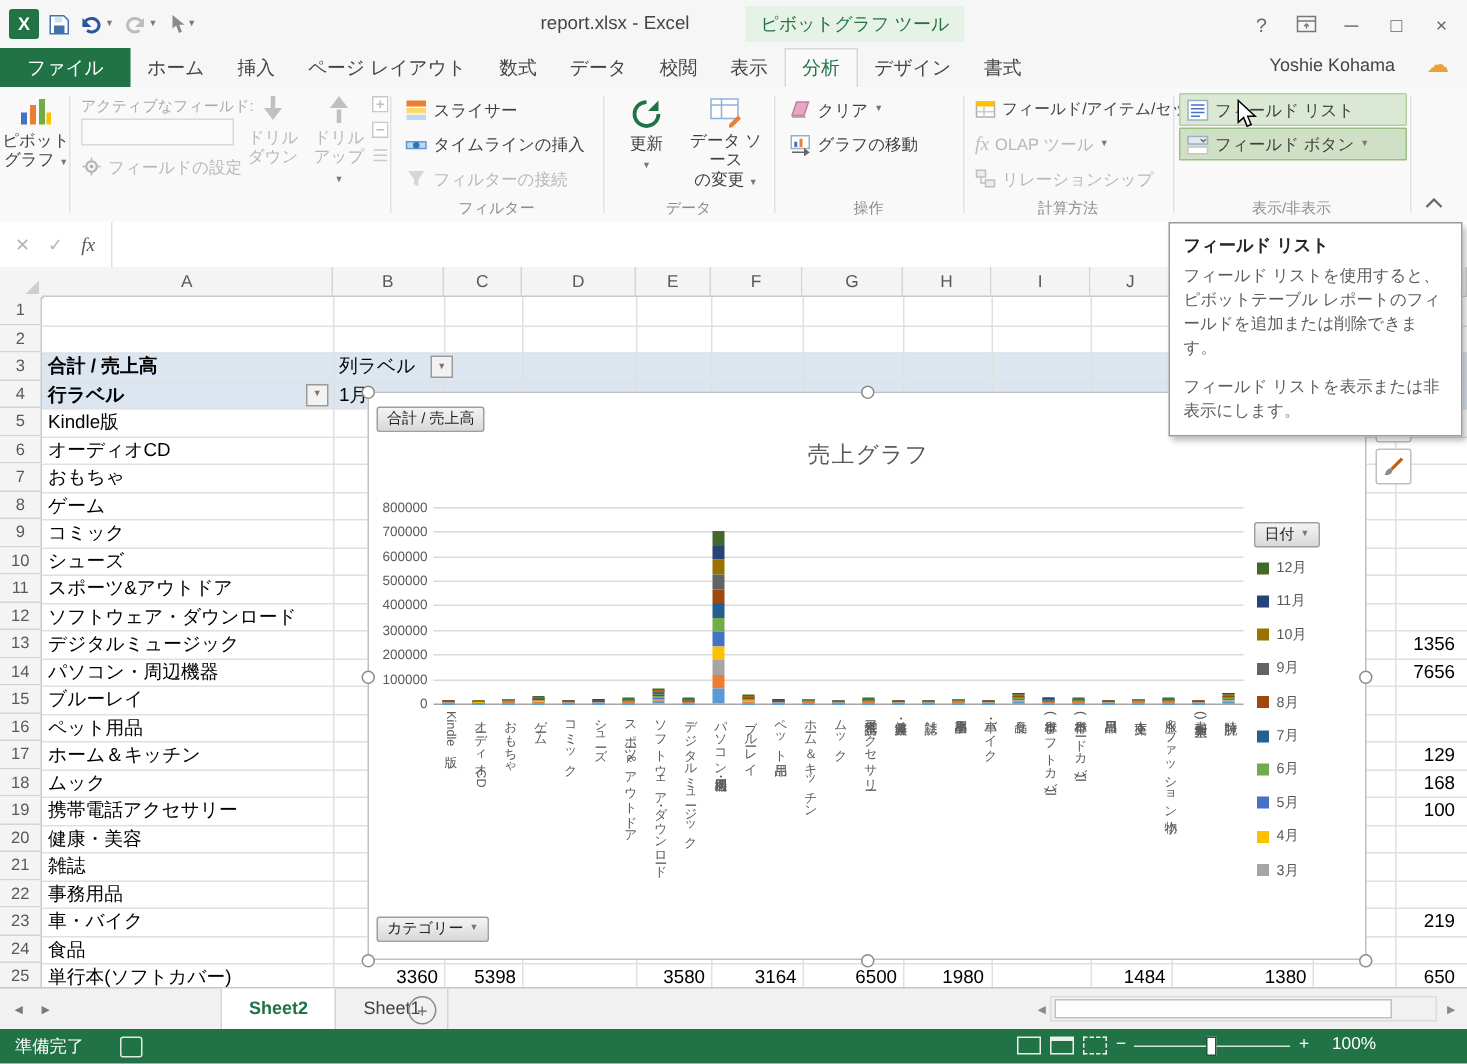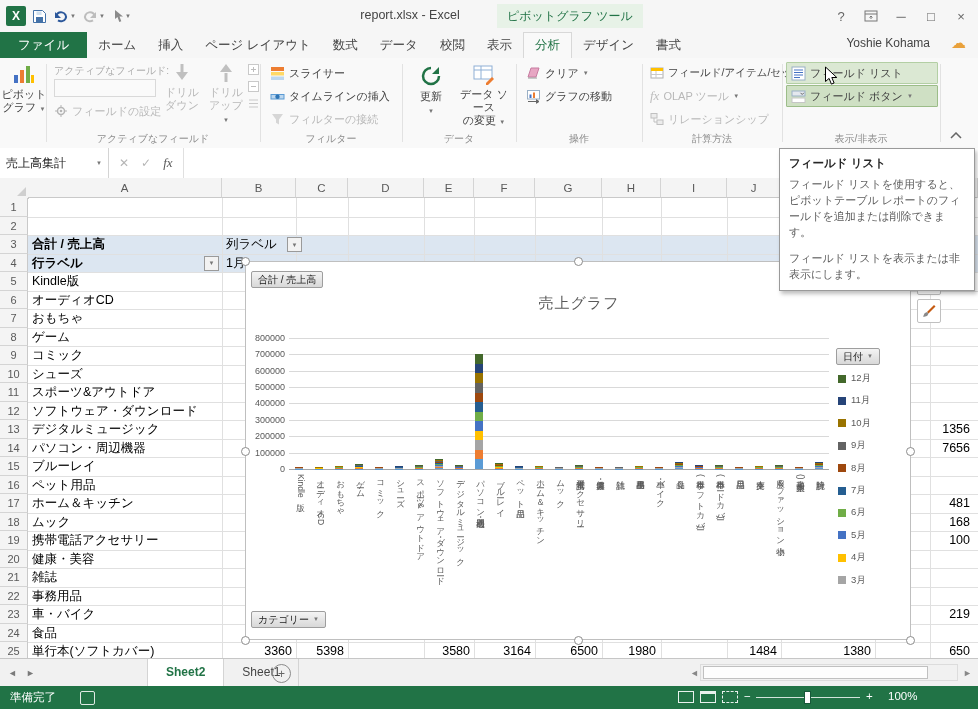--- a/index.html
+++ b/index.html
@@ -231,21 +231,20 @@
             <path d="M3 5.5h5M5.5 3v5" stroke="#bdbdbd"></path>
           </svg>
         <svg width="11" height="11">
             <rect x="0.5" y="0.5" width="10" height="10" fill="#fff" stroke="#c9c9c9"></rect>
             <path d="M3 5.5h5" stroke="#bdbdbd"></path>
           </svg>
         <svg width="11" height="11">
             <path d="M1 2h9M1 5.5h9M1 9h9" stroke="#c9c9c9"></path>
           </svg>
       </div>
-      <div class="grplabel">アクティブなフィールド</div>
     </div>
 
     <div class="rgroup" style="left:260px;width:142px">
       <div class="rbtn" style="left:6px;top:5px">
         <svg width="15" height="15">
             <rect x="1" y="1" width="13" height="4" fill="#ED7D31"></rect>
             <rect x="1" y="6" width="13" height="3.5" fill="#FFD966"></rect>
             <rect x="1" y="10.5" width="13" height="3.5" fill="#BDD7EE"></rect>
           </svg>
         <span>スライサー</span>
@@ -353,24 +352,20 @@
     </div>
 
     <div class="chev">
       <svg width="12" height="7">
           <path d="M1 6l5-5 5 5" fill="none" stroke="#666" stroke-width="1.5"></path>
         </svg>
     </div>
   </div>
 
   <div class="fbar">
-    <div class="namebox">
-      <span>売上高集計</span>
-        <span class="dd">▼</span>
-    </div>
     <div class="fbtns">
       <span class="fbtn">✕</span>
       <span class="fbtn">✓</span>
       <span class="fxbtn">fx</span>
     </div>
     <div style="flex:1"></div>
   </div>
 
   <div id="sheet">
     <div class="corner"></div>
@@ -485,21 +480,21 @@
       <div class="cell num" style="left: 276px; top: 464px; width: 68px;">5398</div>
       <div class="cell num" style="left: 402px; top: 464px; width: 68px;">3580</div>
       <div class="cell num" style="left: 463px; top: 464px; width: 68px;">3164</div>
       <div class="cell num" style="left: 530px; top: 464px; width: 68px;">6500</div>
       <div class="cell num" style="left: 588px; top: 464px; width: 68px;">1980</div>
       <div class="cell num" style="left: 709px; top: 464px; width: 68px;">1484</div>
       <div class="cell num" style="left: 803px; top: 464px; width: 68px;">1380</div>
       <div class="cell num" style="left: 906px; top: 242px; width: 68px; padding-right: 4px; box-sizing: border-box;">1356</div>
       <div class="cell num" style="left: 906px; top: 260.5px; width: 68px; padding-right: 4px; box-sizing: border-box;">7656</div>
       <div class="cell num" style="left: 950px; top: 297.5px; width: 68px; padding-right: 4px; box-sizing: border-box;">503</div>
-      <div class="cell num" style="left: 906px; top: 316px; width: 68px; padding-right: 4px; box-sizing: border-box;">481</div>
+      <div class="cell num" style="left: 906px; top: 316px; width: 68px; padding-right: 4px; box-sizing: border-box;">129</div>
       <div class="cell num" style="left: 906px; top: 334.5px; width: 68px; padding-right: 4px; box-sizing: border-box;">168</div>
       <div class="cell num" style="left: 906px; top: 353px; width: 68px; padding-right: 4px; box-sizing: border-box;">100</div>
       <div class="cell num" style="left: 906px; top: 427px; width: 68px; padding-right: 4px; box-sizing: border-box;">219</div>
       <div class="cell num" style="left: 906px; top: 464px; width: 68px; padding-right: 4px; box-sizing: border-box;">650</div>
     </div>
 
   <div id="chart">
     <div class="fieldbtn" style="left:5px;top:9px">
       <span>合計 / 売上高</span>
     </div>

